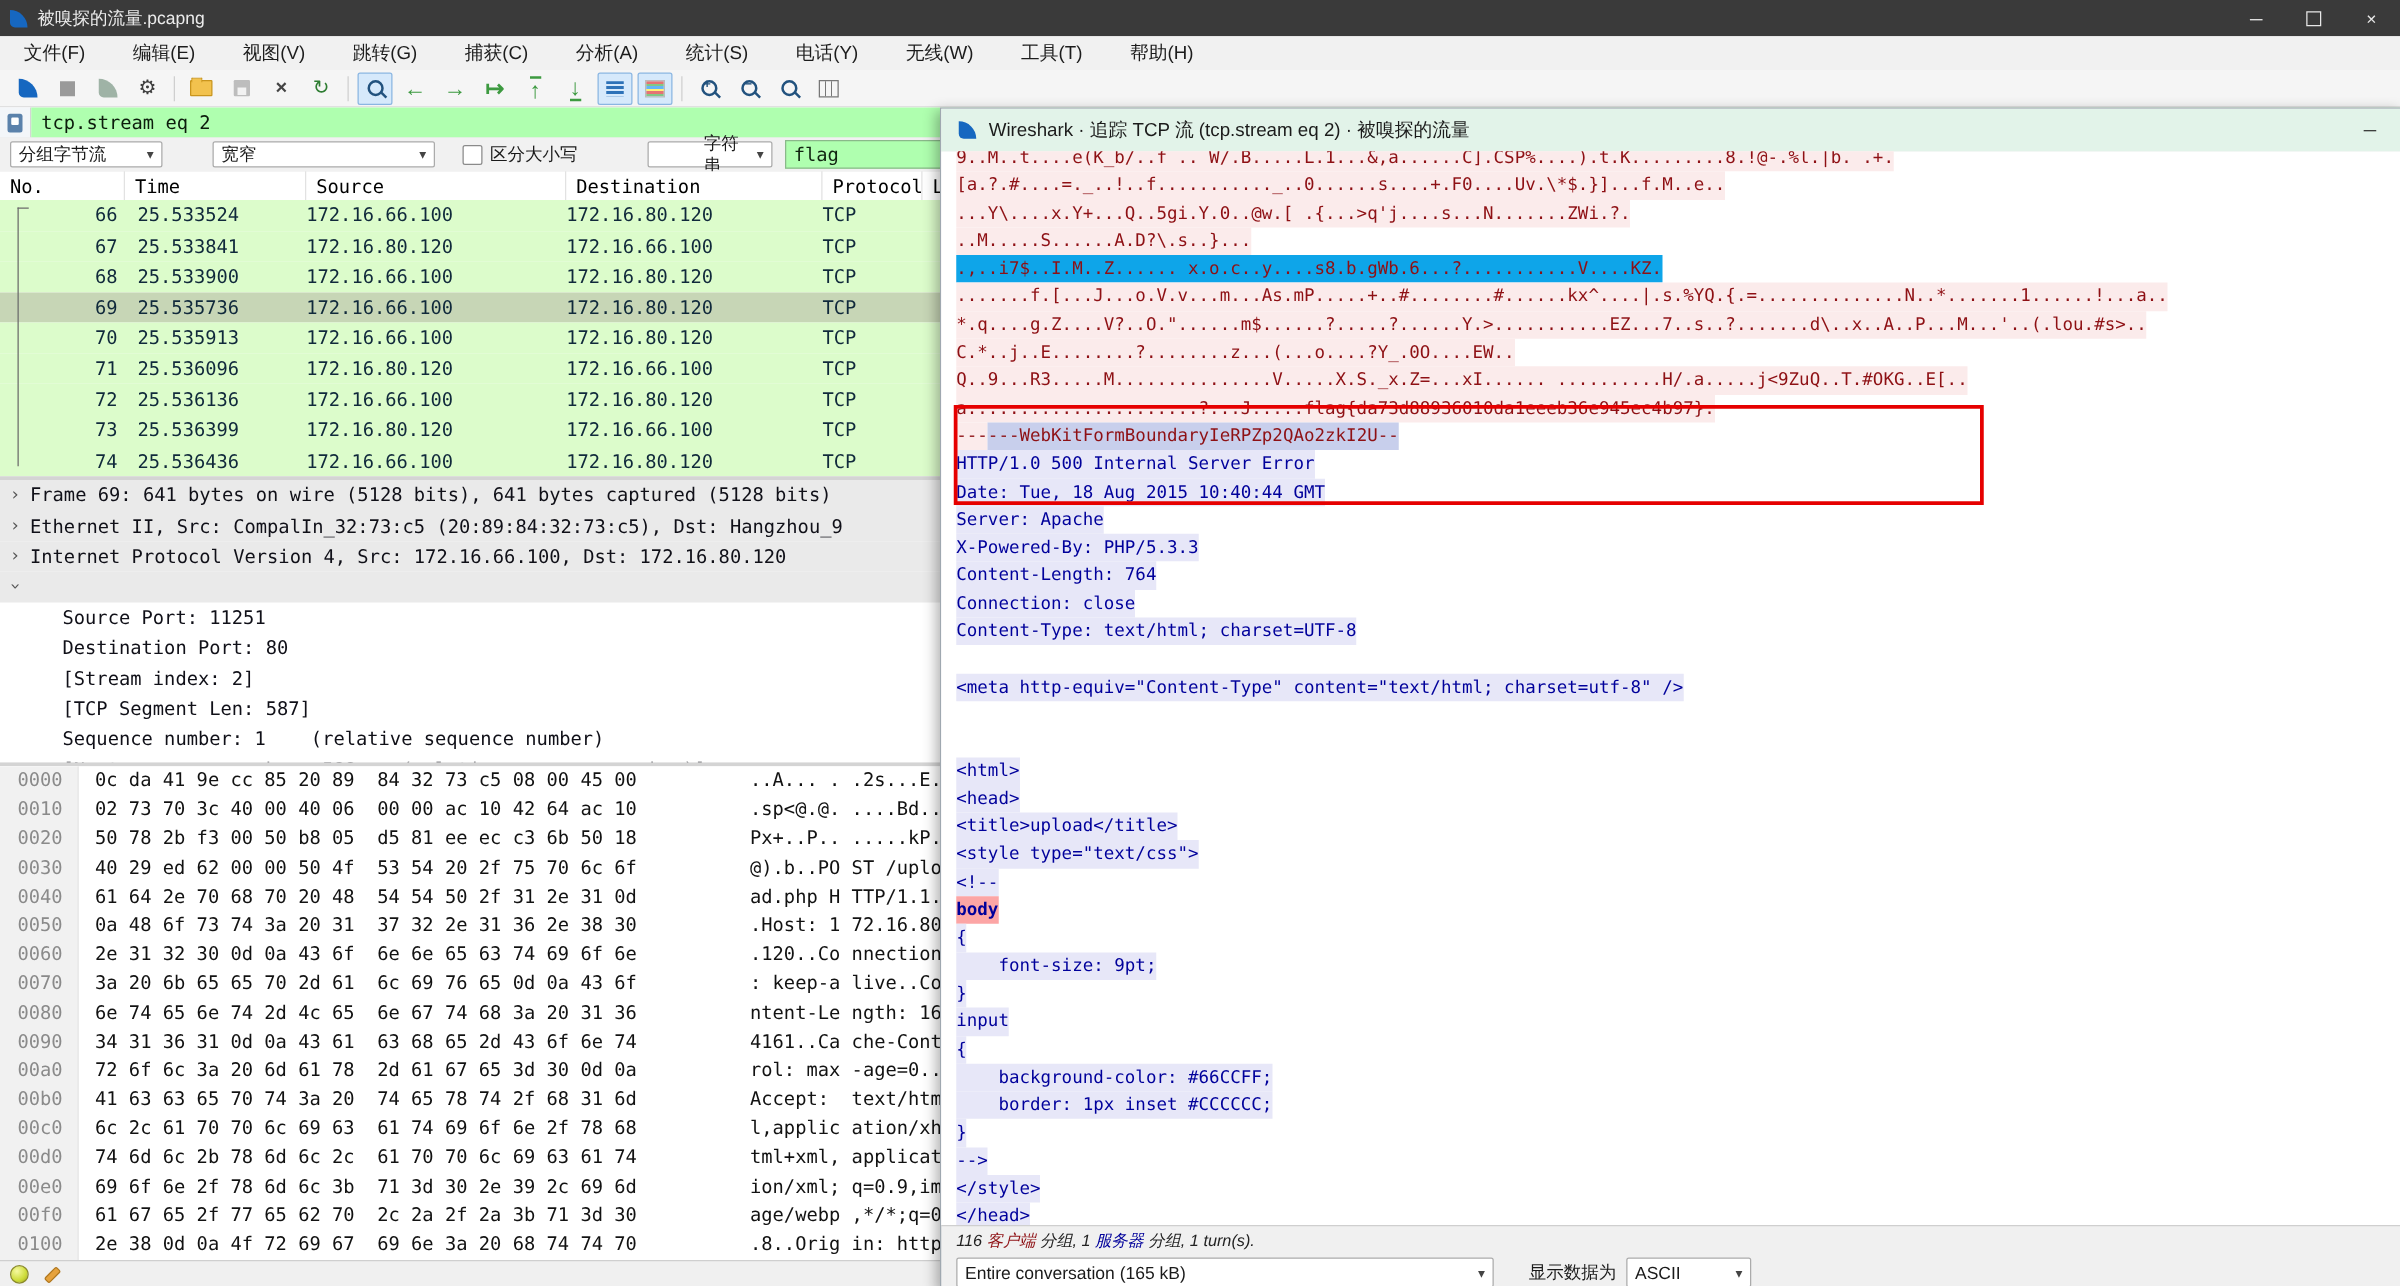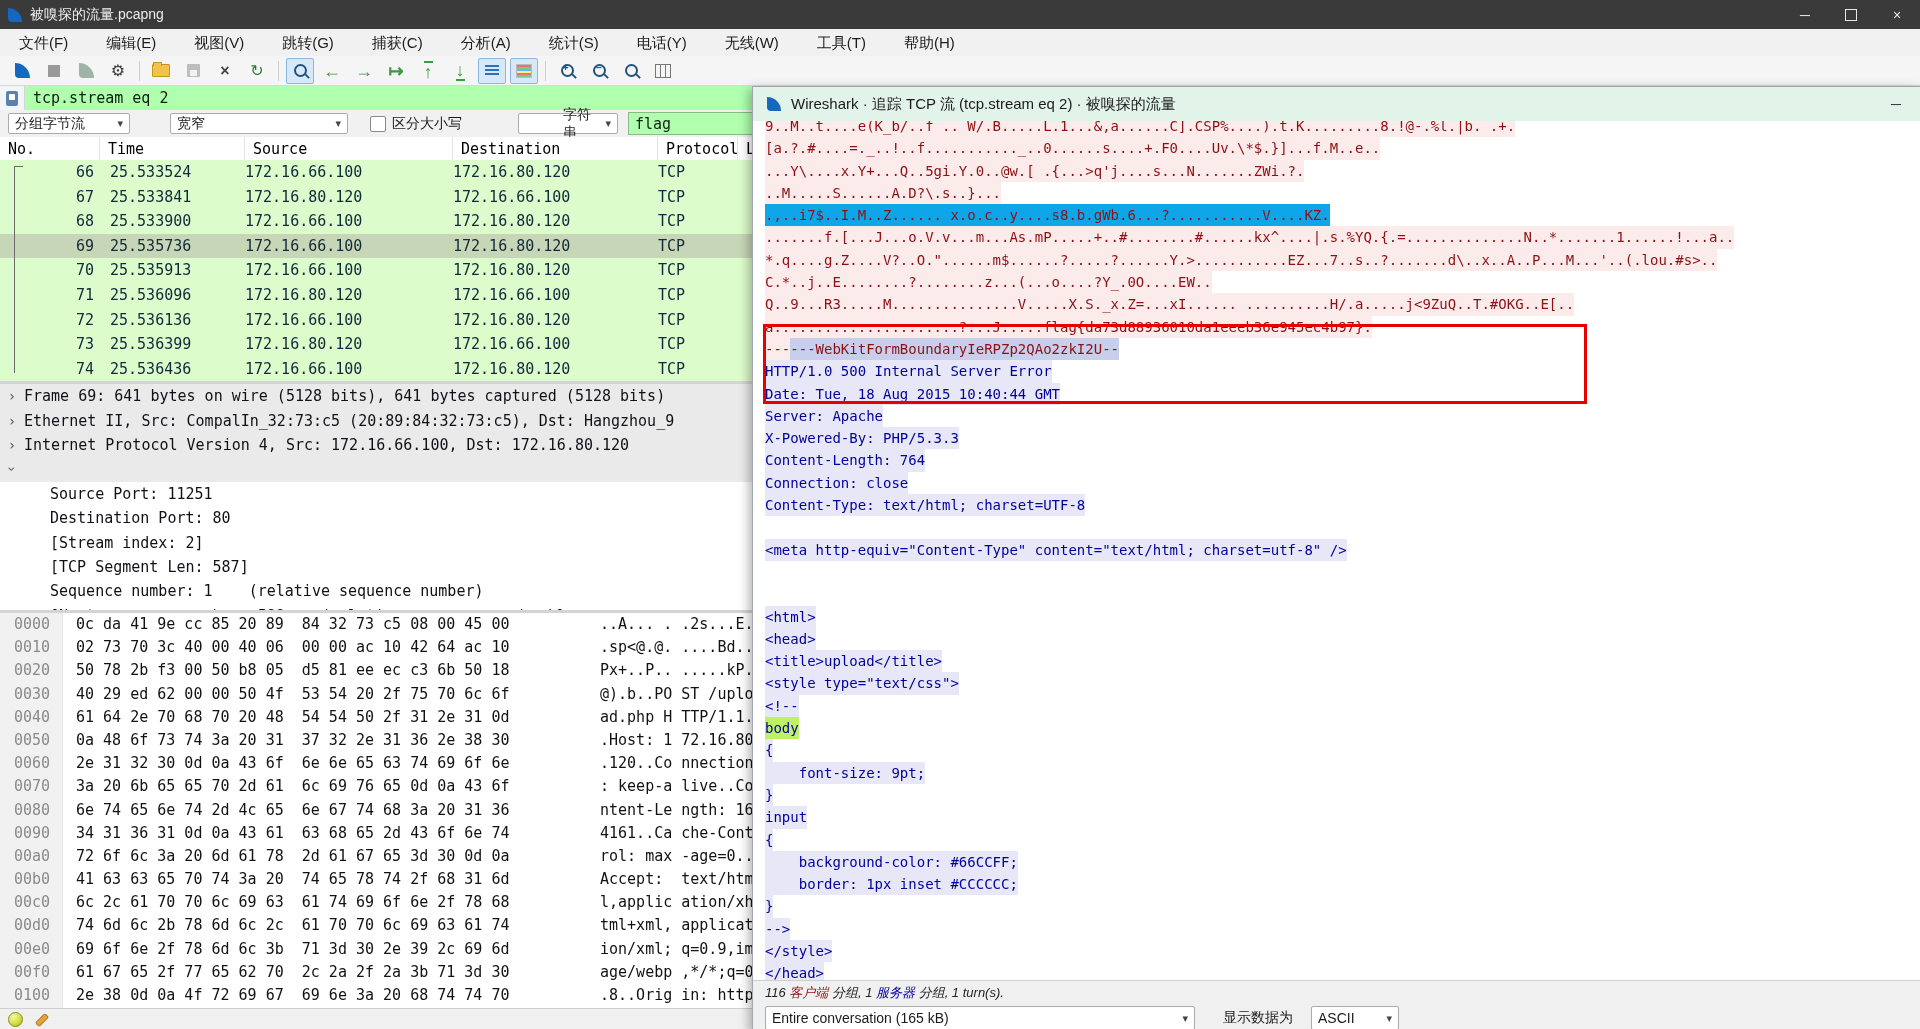--- a/index.html
+++ b/index.html
@@ -93,21 +93,21 @@
   #stream-box{position:absolute;left:0;top:34px;width:100%;height:859px;background:#ffffff;overflow:hidden;}
   #stream-content{position:relative;margin-top:-6px;padding-left:12px;}
   .sline{height:22.3px;line-height:22.3px;white-space:pre;font-family:"DejaVu Sans Mono",monospace;font-size:14px;}
   .sline span{display:inline-block;height:22.3px;}
   #anno-box{position:absolute;left:10px;top:203px;width:818px;height:74px;border:3px solid #e60000;pointer-events:none;}
   #dlg-sep{position:absolute;left:0;top:893px;width:100%;border-top:1px solid #cfcfcf;}
   #dlg-hint{position:absolute;left:12px;top:897px;font-size:13px;font-style:italic;color:#222;}
   #dlg-controls{position:absolute;left:0;top:919px;width:100%;height:24px;display:flex;align-items:center;font-size:14px;color:#1a1a1a;}
   #combo-conversation{width:430px;margin-left:12px;height:24px;}
   #showas-label{margin-left:28px;}
-  #combo-showas{width:88px;margin-left:18px;height:24px;}
+  #combo-showas{width:100px;margin-left:8px;height:24px;}
 </style>
 </head>
 <body>
 
 <div class="abs" id="titlebar">
   <span class="fin" style="width:14px;height:14px;"></span>
   <span>被嗅探的流量.pcapng</span>
   <div id="winbtns">
     <span class="winbtn">─</span>
     <span class="winbtn max">
@@ -372,21 +372,21 @@
         <div class="sline"><span style="color: rgb(0, 0, 155); background: rgb(231, 231, 248);">Content-Type: text/html; charset=UTF-8</span></div>
         <div class="sline"></div>
         <div class="sline"><span style="color: rgb(0, 0, 155); background: rgb(231, 231, 248);">&lt;meta http-equiv="Content-Type" content="text/html; charset=utf-8" /&gt;</span></div>
         <div class="sline"></div>
         <div class="sline"></div>
         <div class="sline"><span style="color: rgb(0, 0, 155); background: rgb(231, 231, 248);">&lt;html&gt;</span></div>
         <div class="sline"><span style="color: rgb(0, 0, 155); background: rgb(231, 231, 248);">&lt;head&gt;</span></div>
         <div class="sline"><span style="color: rgb(0, 0, 155); background: rgb(231, 231, 248);">&lt;title&gt;upload&lt;/title&gt;</span></div>
         <div class="sline"><span style="color: rgb(0, 0, 155); background: rgb(231, 231, 248);">&lt;style type="text/css"&gt;</span></div>
         <div class="sline"><span style="color: rgb(0, 0, 155); background: rgb(231, 231, 248);">&lt;!--</span></div>
-        <div class="sline"><span style="color: rgb(0, 0, 155); background: #bef264;">body</span></div>
+        <div class="sline"><span style="color: rgb(0, 0, 155); background: #fca5a5; font-weight: bold;">body</span></div>
         <div class="sline"><span style="color: rgb(0, 0, 155); background: rgb(231, 231, 248);">{</span></div>
         <div class="sline"><span style="color: rgb(0, 0, 155); background: rgb(231, 231, 248);">    font-size: 9pt;</span></div>
         <div class="sline"><span style="color: rgb(0, 0, 155); background: rgb(231, 231, 248);">}</span></div>
         <div class="sline"><span style="color: rgb(0, 0, 155); background: rgb(231, 231, 248);">input</span></div>
         <div class="sline"><span style="color: rgb(0, 0, 155); background: rgb(231, 231, 248);">{</span></div>
         <div class="sline"><span style="color: rgb(0, 0, 155); background: rgb(231, 231, 248);">    background-color: #66CCFF;</span></div>
         <div class="sline"><span style="color: rgb(0, 0, 155); background: rgb(231, 231, 248);">    border: 1px inset #CCCCCC;</span></div>
         <div class="sline"><span style="color: rgb(0, 0, 155); background: rgb(231, 231, 248);">}</span></div>
         <div class="sline"><span style="color: rgb(0, 0, 155); background: rgb(231, 231, 248);">--&gt;</span></div>
         <div class="sline"><span style="color: rgb(0, 0, 155); background: rgb(231, 231, 248);">&lt;/style&gt;</span></div>

